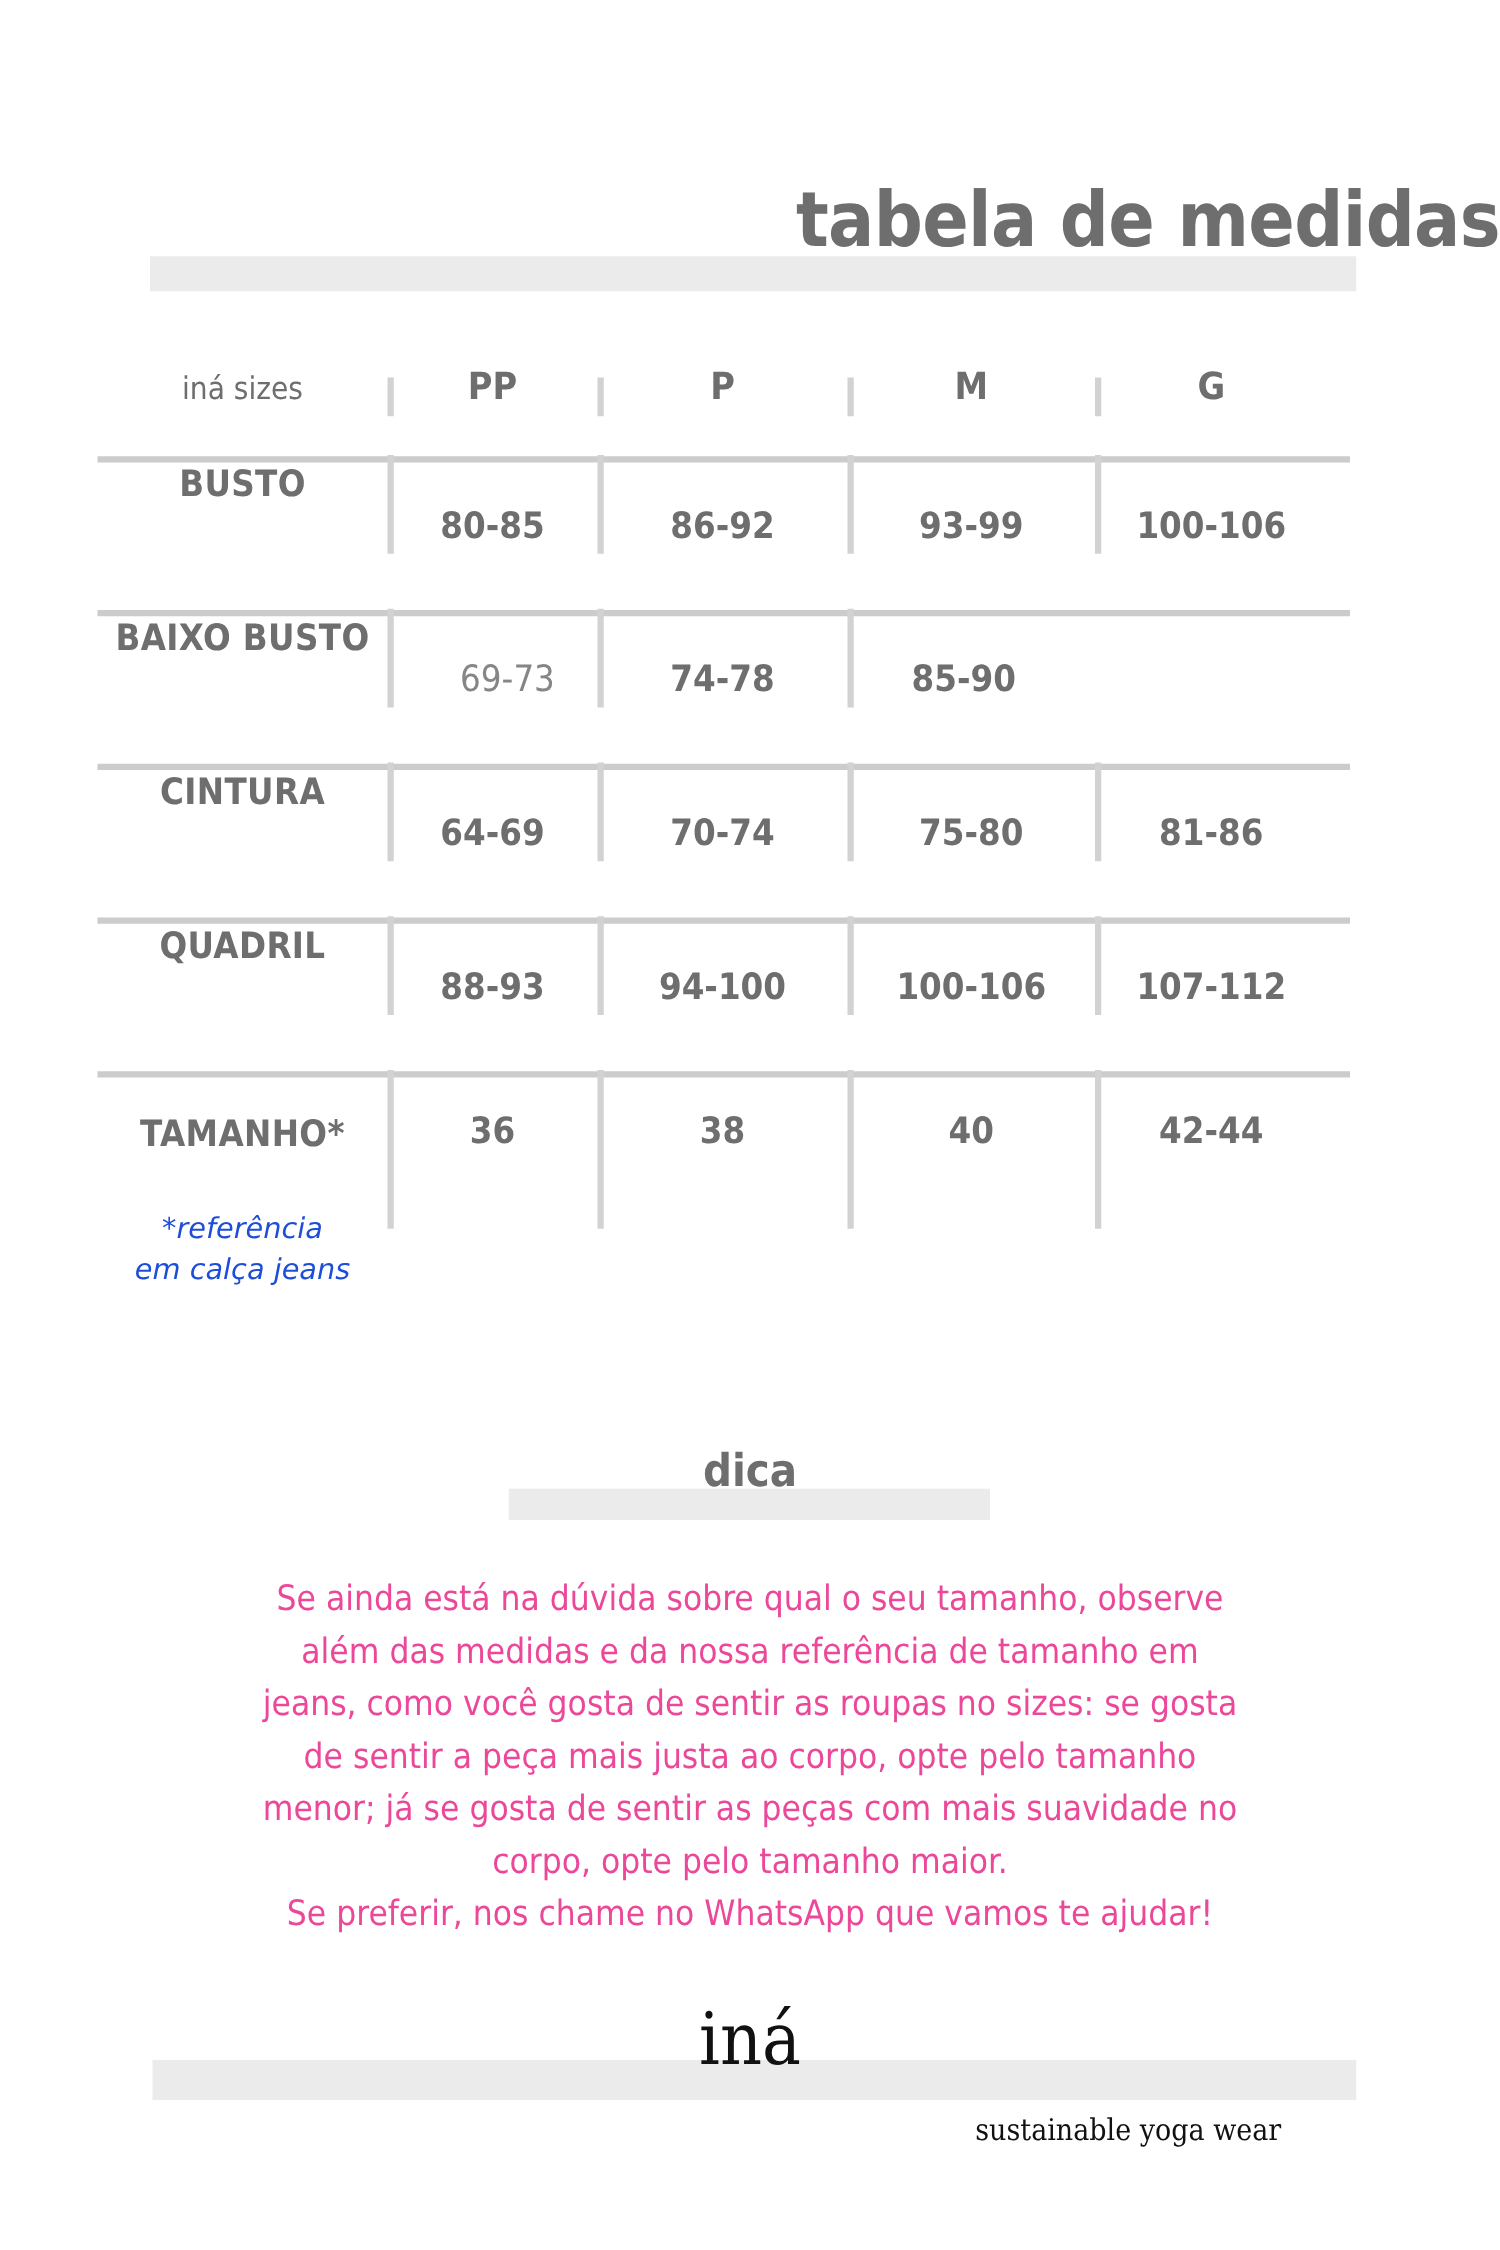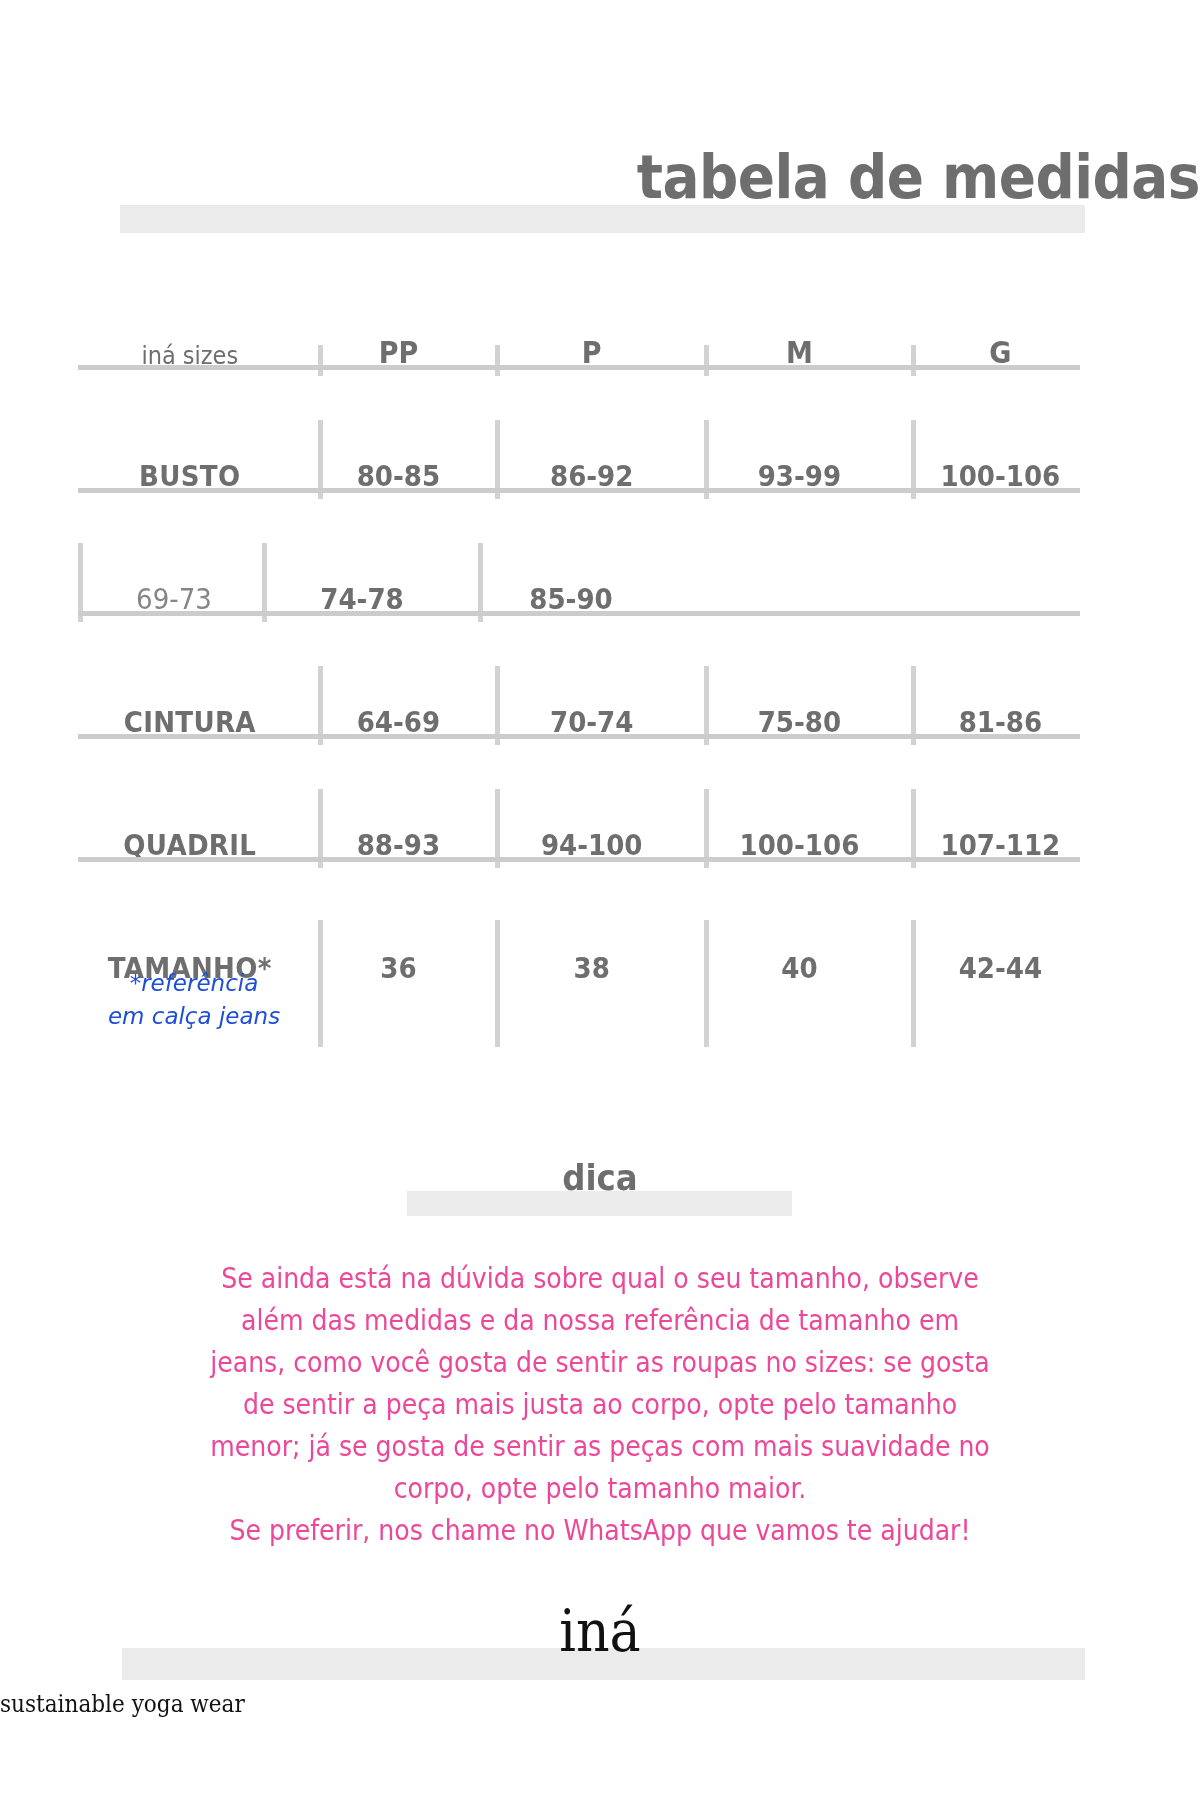--- a/index.html
+++ b/index.html
@@ -60,22 +60,21 @@
     position: absolute;
     left: 78px;
     top: 292px;
     width: 1012px;
     z-index: 1;
   }
 
   .trow {
     position: relative;
     display: flex;
-    align-items: flex-end;
-    gap: 16px;
+    align-items: flex-start;
   }
 
   
   .trow::after {
     content: "";
     position: absolute;
     left: 0;
     bottom: 0;
     width: 1002px;
     height: 5px;
@@ -223,21 +222,21 @@
     font-size: 58px;
     color: #111111;
     line-height: 68px;
     z-index: 1;
   }
   .tagline {
     position: absolute;
     left: 0;
     top: 1688px;
     width: 1025px;
-    text-align: left;
+    text-align: right;
     font-family: "DejaVu Serif Condensed", "Liberation Serif", serif;
     font-size: 24px;
     color: #111111;
     line-height: 32px;
     z-index: 1;
   }
 </style>
 </head>
 <body>
 
@@ -260,20 +259,21 @@
 
     <div class="trow drow">
       <div class="cell c-label">BUSTO</div>
       <div class="cell c-val v">80-85</div>
       <div class="cell c-val2 v">86-92</div>
       <div class="cell c-val3 v">93-99</div>
       <div class="cell c-val4 v">100-106</div>
     </div>
 
     <div class="trow drow">
+      <div class="cell c-label">BAIXO BUSTO</div>
       <div class="cell c-val v light">69-73</div>
       <div class="cell c-val2 v">74-78</div>
       <div class="cell c-val4 v">85-90</div>
     </div>
 
     <div class="trow drow">
       <div class="cell c-label">CINTURA</div>
       <div class="cell c-val v">64-69</div>
       <div class="cell c-val2 v">70-74</div>
       <div class="cell c-val3 v">75-80</div>

